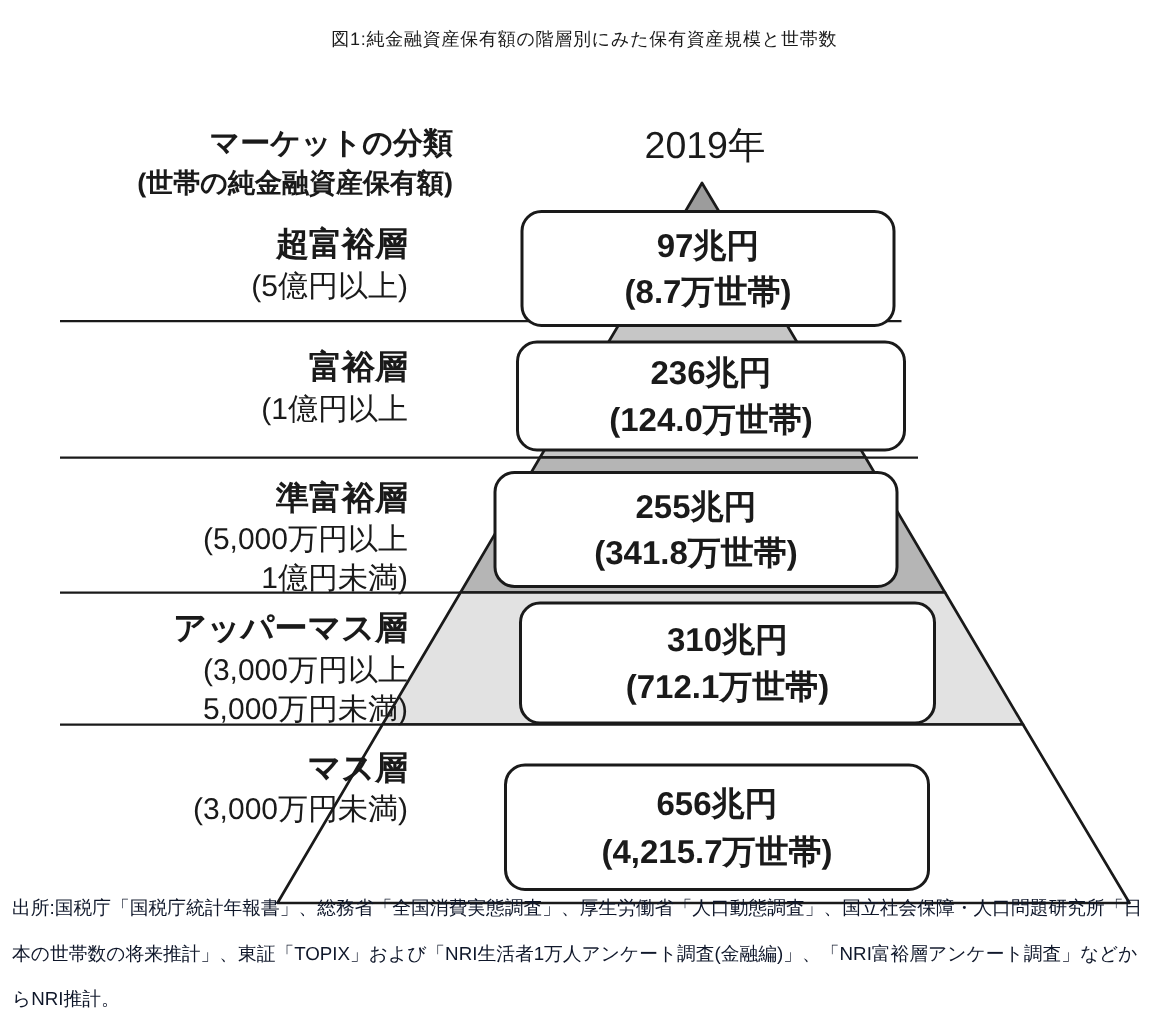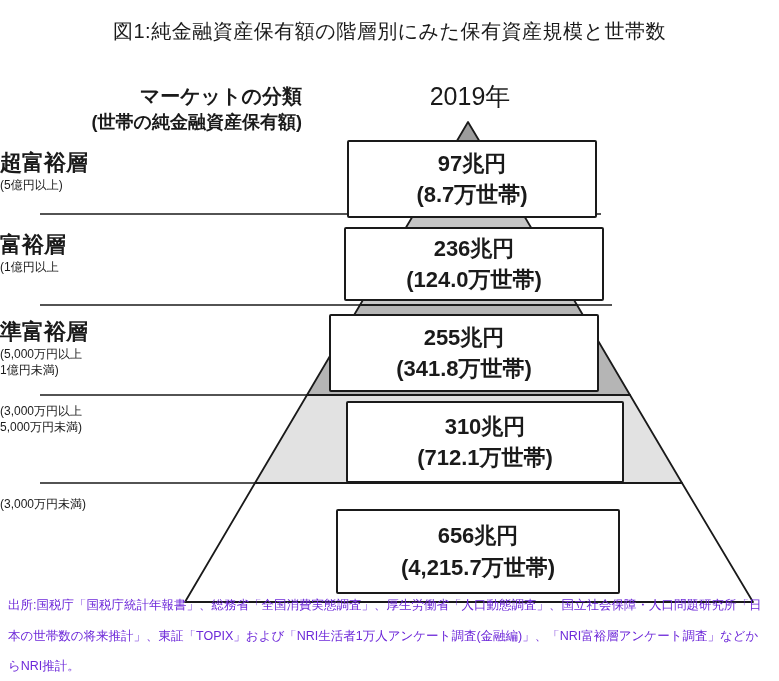--- a/index.html
+++ b/index.html
@@ -1,33 +1,33 @@
 <!DOCTYPE html>
 <html><head>
 <meta charset="utf-8">
 <style>
   html,body{margin:0;padding:0;background:#fff;}
   body{font-family:"Liberation Sans","DejaVu Sans",sans-serif;color:#1a1a1a;}
   .page{position:relative;width:779px;height:681px;background:#ffffff;overflow:hidden;}
   .title{position:absolute;top:18px;left:0;width:779px;text-align:center;
-         font-size:20px;font-weight:500;letter-spacing:.5px;}
+         font-size:12px;font-weight:500;letter-spacing:.5px;}
   .hdr-left{position:absolute;top:83px;left:10px;width:292px;text-align:right;line-height:1.35;}
   .hdr-left .l1{font-size:20px;font-weight:700;}
   .hdr-left .l2{font-size:18px;font-weight:700;}
   .hdr-year{position:absolute;top:80px;left:395px;width:150px;text-align:center;
             font-size:25px;font-weight:400;}
   svg.fig{position:absolute;top:0;left:0;z-index:1;}
-  .vbox{position:absolute;z-index:3;background:#fff;border:2.5px solid #1a1a1a;border-radius:2px;
+  .vbox{position:absolute;z-index:3;background:#fff;border:2.5px solid #1a1a1a;border-radius:14px;
         display:flex;flex-direction:column;align-items:center;justify-content:center;
         font-size:22px;font-weight:700;line-height:1.42;text-align:center;}
-  .tlabel{position:absolute;z-index:2;left:0;width:272px;text-align:left;}
+  .tlabel{position:absolute;z-index:2;left:0;width:272px;text-align:right;}
   .tlabel .name{font-size:22px;font-weight:700;line-height:1.35;}
-  .tlabel .range{font-size:12px;font-weight:500;line-height:1.32;}
+  .tlabel .range{font-size:20px;font-weight:500;line-height:1.32;}
   .source{position:absolute;z-index:2;top:590px;left:8px;width:757px;
-          font-size:12.5px;font-weight:400;line-height:2.45;color:#6d28d9;text-align:left;}
+          font-size:12.5px;font-weight:400;line-height:2.45;color:#0f172a;text-align:left;}
 </style>
 </head>
 <body>
 
 <div class="page">
 
   <div class="title">図1:純金融資産保有額の階層別にみた保有資産規模と世帯数</div>
 
   <div class="hdr-left">
     <div class="l1">マーケットの分類</div>
@@ -59,24 +59,26 @@
   <div class="tlabel" style="top:230px">
     <div class="name">富裕層</div>
     <div class="range">(1億円以上</div>
   </div>
   <div class="tlabel" style="top:317px">
     <div class="name">準富裕層</div>
     <div class="range">(5,000万円以上</div>
     <div class="range">1億円未満)</div>
   </div>
   <div class="tlabel" style="top:404px">
+    <div class="name">アッパーマス層</div>
     <div class="range">(3,000万円以上</div>
     <div class="range">5,000万円未満)</div>
   </div>
   <div class="tlabel" style="top:497px">
+    <div class="name">マス層</div>
     <div class="range">(3,000万円未満)</div>
   </div>
 
   <div class="vbox" style="left:347px;top:140px;width:246px;height:74px">
     <div>97兆円</div>
     <div>(8.7万世帯)</div>
   </div>
   <div class="vbox" style="left:344px;top:227px;width:256px;height:70px">
     <div>236兆円</div>
     <div>(124.0万世帯)</div>

